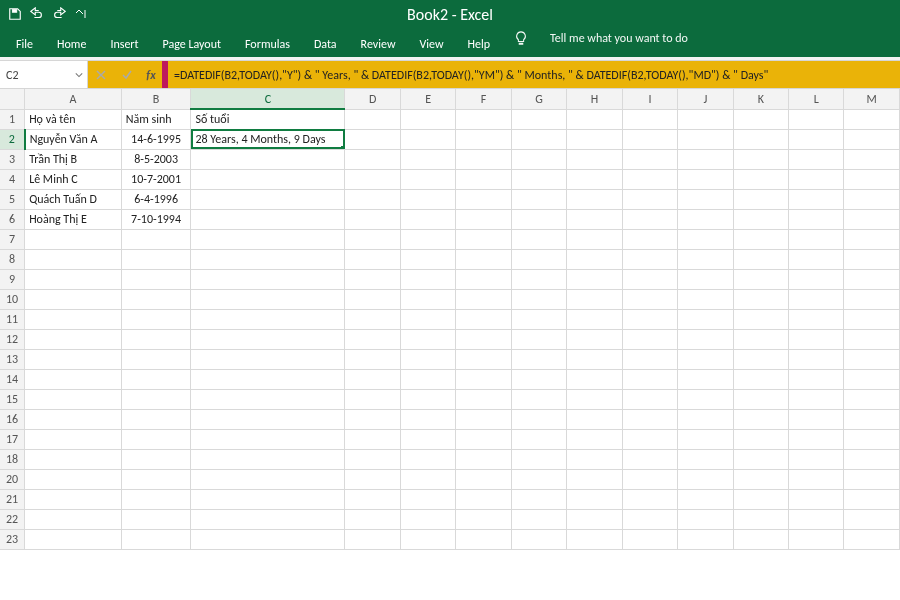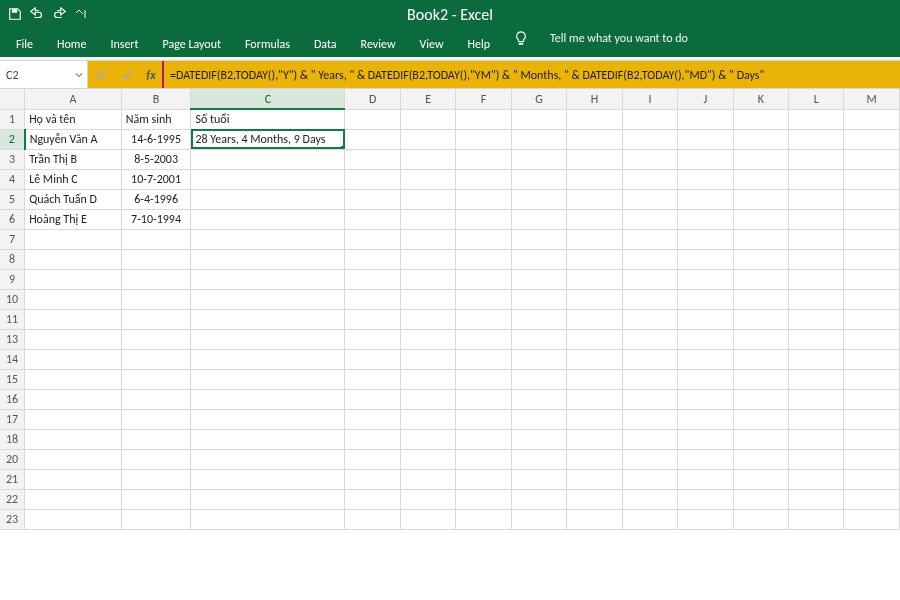--- a/index.html
+++ b/index.html
@@ -33,21 +33,21 @@
     height: 28px; display: flex; align-items: stretch;
     border-bottom: 1px solid #d6d6d6; background: #eab308;
     font-size: 12px; color: #444;
   }
   .namebox {
     width: 88px; border-right: 1px solid #d6d6d6;
     display: flex; align-items: center; padding: 0 6px;
     background: #fff; position: relative;
   }
   .namebox .dd { position: absolute; right: 4px; top: 50%; transform: translateY(-50%); }
-  .fx-btns { display: flex; align-items: center; border-right: 2px solid #be185d; }
+  .fx-btns { display: flex; align-items: center; border-right: 6px solid #be185d; }
   .fx-btn { width: 26px; display: flex; align-items: center; justify-content: center; color: #777; }
   .fx-btn svg { width: 12px; height: 12px; }
   .fx-label { width: 22px; display: flex; align-items: center; justify-content: center; font-style: italic; color: #555; font-weight: 600; }
   .formula-input {
     flex: 1; display: flex; align-items: center; padding: 0 6px;
     white-space: nowrap; overflow: hidden; color: #222;
   }
 
   
   .grid-wrap { position: relative; height: calc(600px - 28px - 29px - 4px - 28px); overflow: hidden; }
@@ -373,20 +373,36 @@
           <td></td>
           <td></td>
           <td></td>
           <td></td>
           <td></td>
           <td></td>
           <td></td>
           <td></td>
         </tr>
         <tr>
+          <th class="rowhdr">12</th>
+          <td></td>
+          <td></td>
+          <td></td>
+          <td></td>
+          <td></td>
+          <td></td>
+          <td></td>
+          <td></td>
+          <td></td>
+          <td></td>
+          <td></td>
+          <td></td>
+          <td></td>
+        </tr>
+        <tr>
           <th class="rowhdr">13</th>
           <td></td>
           <td></td>
           <td></td>
           <td></td>
           <td></td>
           <td></td>
           <td></td>
           <td></td>
           <td></td>

